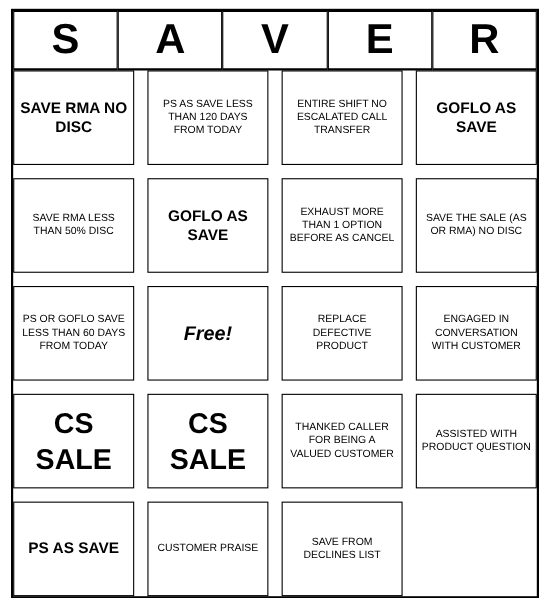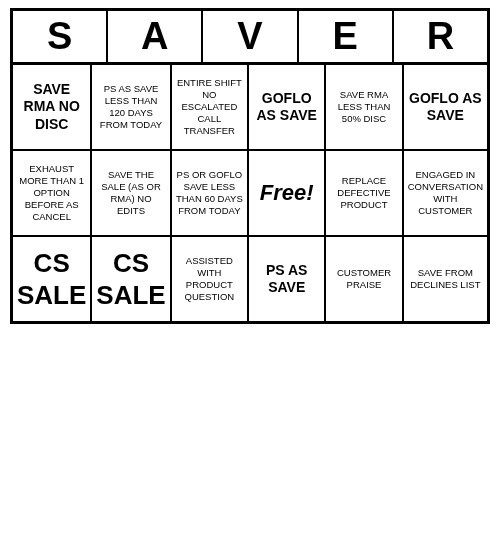--- a/index.html
+++ b/index.html
@@ -25,38 +25,39 @@
       flex: 1;
       text-align: center;
       font-size: 38px;
       font-weight: bold;
       padding: 4px 0;
       border: 1px solid #000;
       border-bottom: 2px solid #000;
     }
     .bingo-grid {
       display: grid;
-      grid-template-columns: repeat(6, 1fr);
+      grid-template-columns: repeat(4, 1fr);
       width: 100%;
+      gap: 12px;
     }
     .bingo-cell {
       border: 1px solid #000;
       min-height: 86px;
       display: flex;
       align-items: center;
       justify-content: center;
       text-align: center;
       padding: 4px;
       font-size: 9.5px;
       font-weight: normal;
       line-height: 1.25;
       position: relative;
     }
     .bingo-cell.free {
-      font-size: 22px;
+      font-size: 18px;
       font-weight: bold;
       font-style: italic;
     }
     .bingo-cell.large-text {
       font-size: 14px;
       font-weight: bold;
     }
     .bingo-cell.cs-sale {
       font-size: 26px;
       font-weight: bold;
@@ -74,25 +75,26 @@
       <div class="bingo-title-cell">R</div>
     </div>
   <div class="bingo-grid">
   <div class="bingo-cell large-text">SAVE RMA NO DISC</div>
       <div class="bingo-cell">PS AS SAVE LESS THAN 120 DAYS FROM TODAY</div>
       <div class="bingo-cell">ENTIRE SHIFT NO ESCALATED CALL TRANSFER</div>
       <div class="bingo-cell large-text">GOFLO AS SAVE</div>
       <div class="bingo-cell">SAVE RMA LESS THAN 50% DISC</div>
       <div class="bingo-cell large-text">GOFLO AS SAVE</div>
       <div class="bingo-cell">EXHAUST MORE THAN 1 OPTION BEFORE AS CANCEL</div>
-      <div class="bingo-cell">SAVE THE SALE (AS OR RMA) NO EDITS</div>
+      <div class="bingo-cell">SAVE THE SALE (AS OR RMA) NO DISC</div>
       <div class="bingo-cell">PS OR GOFLO SAVE LESS THAN 60 DAYS FROM TODAY</div>
       <div class="bingo-cell free">Free!</div>
       <div class="bingo-cell">REPLACE DEFECTIVE PRODUCT</div>
       <div class="bingo-cell">ENGAGED IN CONVERSATION WITH CUSTOMER</div>
       <div class="bingo-cell cs-sale">CS SALE</div>
       <div class="bingo-cell cs-sale">CS SALE</div>
+      <div class="bingo-cell">THANKED CALLER FOR BEING A VALUED CUSTOMER</div>
       <div class="bingo-cell">ASSISTED WITH PRODUCT QUESTION</div>
       <div class="bingo-cell large-text">PS AS SAVE</div>
       <div class="bingo-cell">CUSTOMER PRAISE</div>
       <div class="bingo-cell">SAVE FROM DECLINES LIST</div>
     </div>
 </div>
 
 </body></html>

